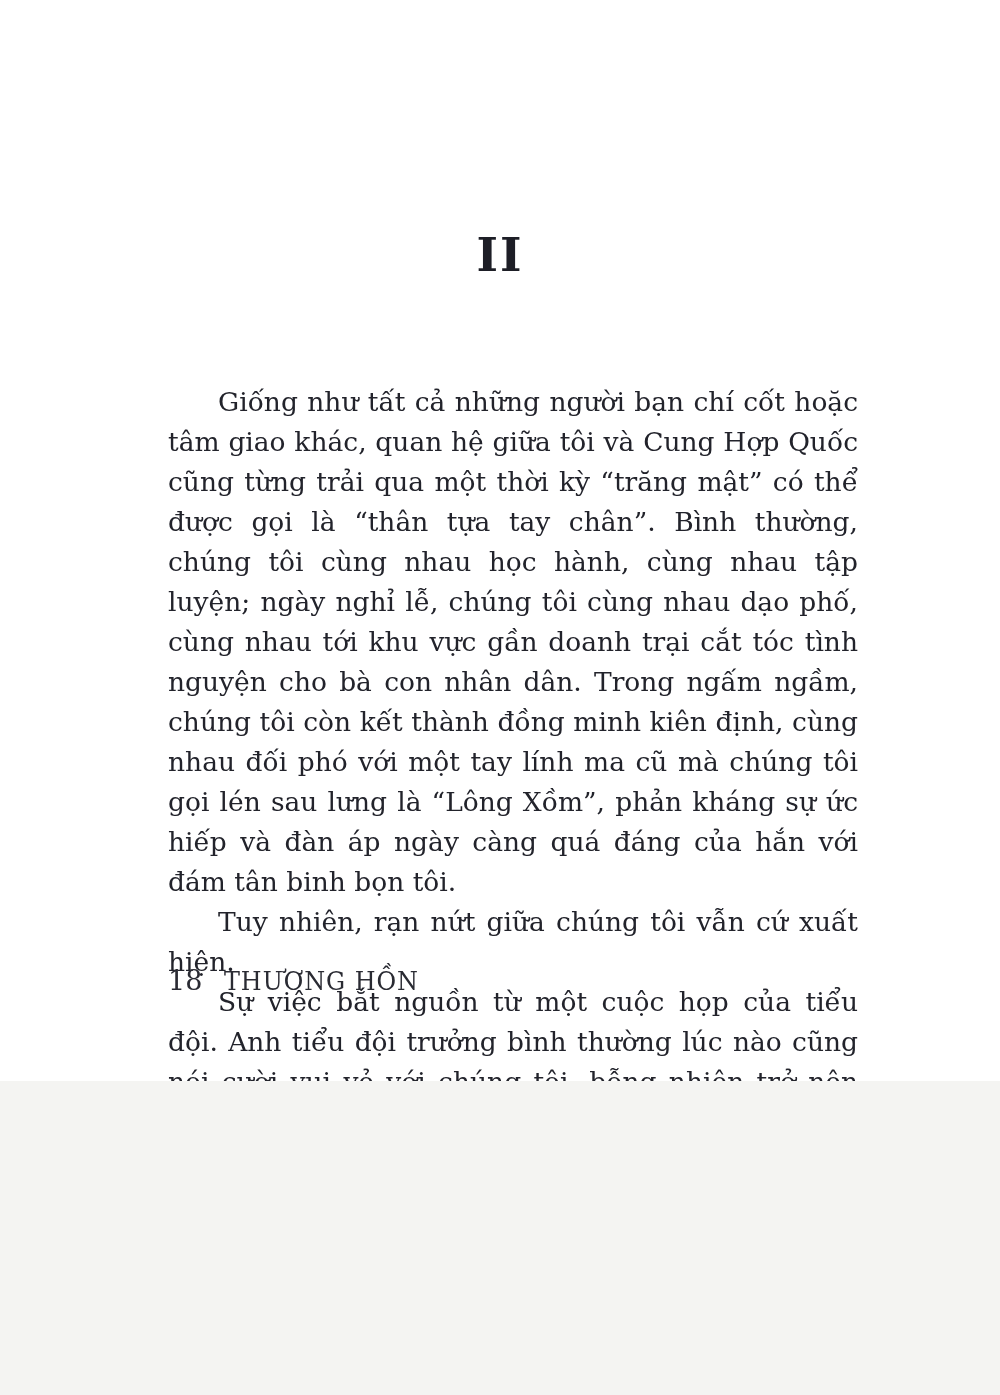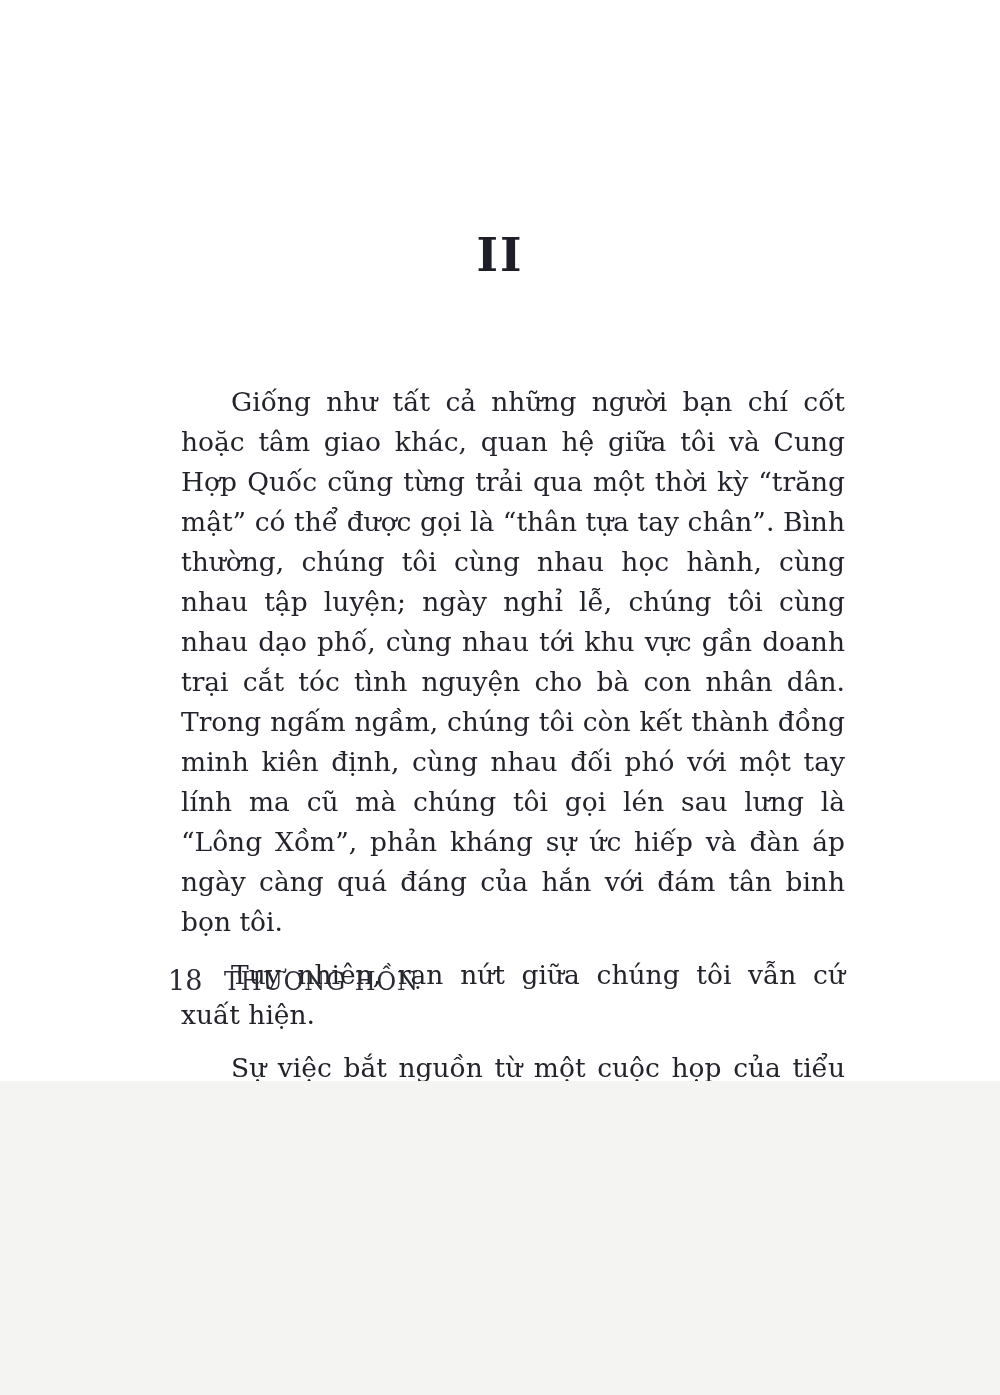--- a/index.html
+++ b/index.html
@@ -30,21 +30,21 @@
   .page-body {
     margin: 100px auto 0 auto;
     width: 690px;
     margin-left: 168px;
     margin-right: 142px;
     font-size: 26.5px;
     line-height: 40px;
     text-align: justify;
   }
   .page-body p {
-    margin: 13px;
+    margin: 0;
     text-indent: 50px;
   }
   .page-footer {
     position: absolute;
     left: 168px;
     bottom: 85px;
     display: flex;
     align-items: baseline;
     gap: 22px;
   }

